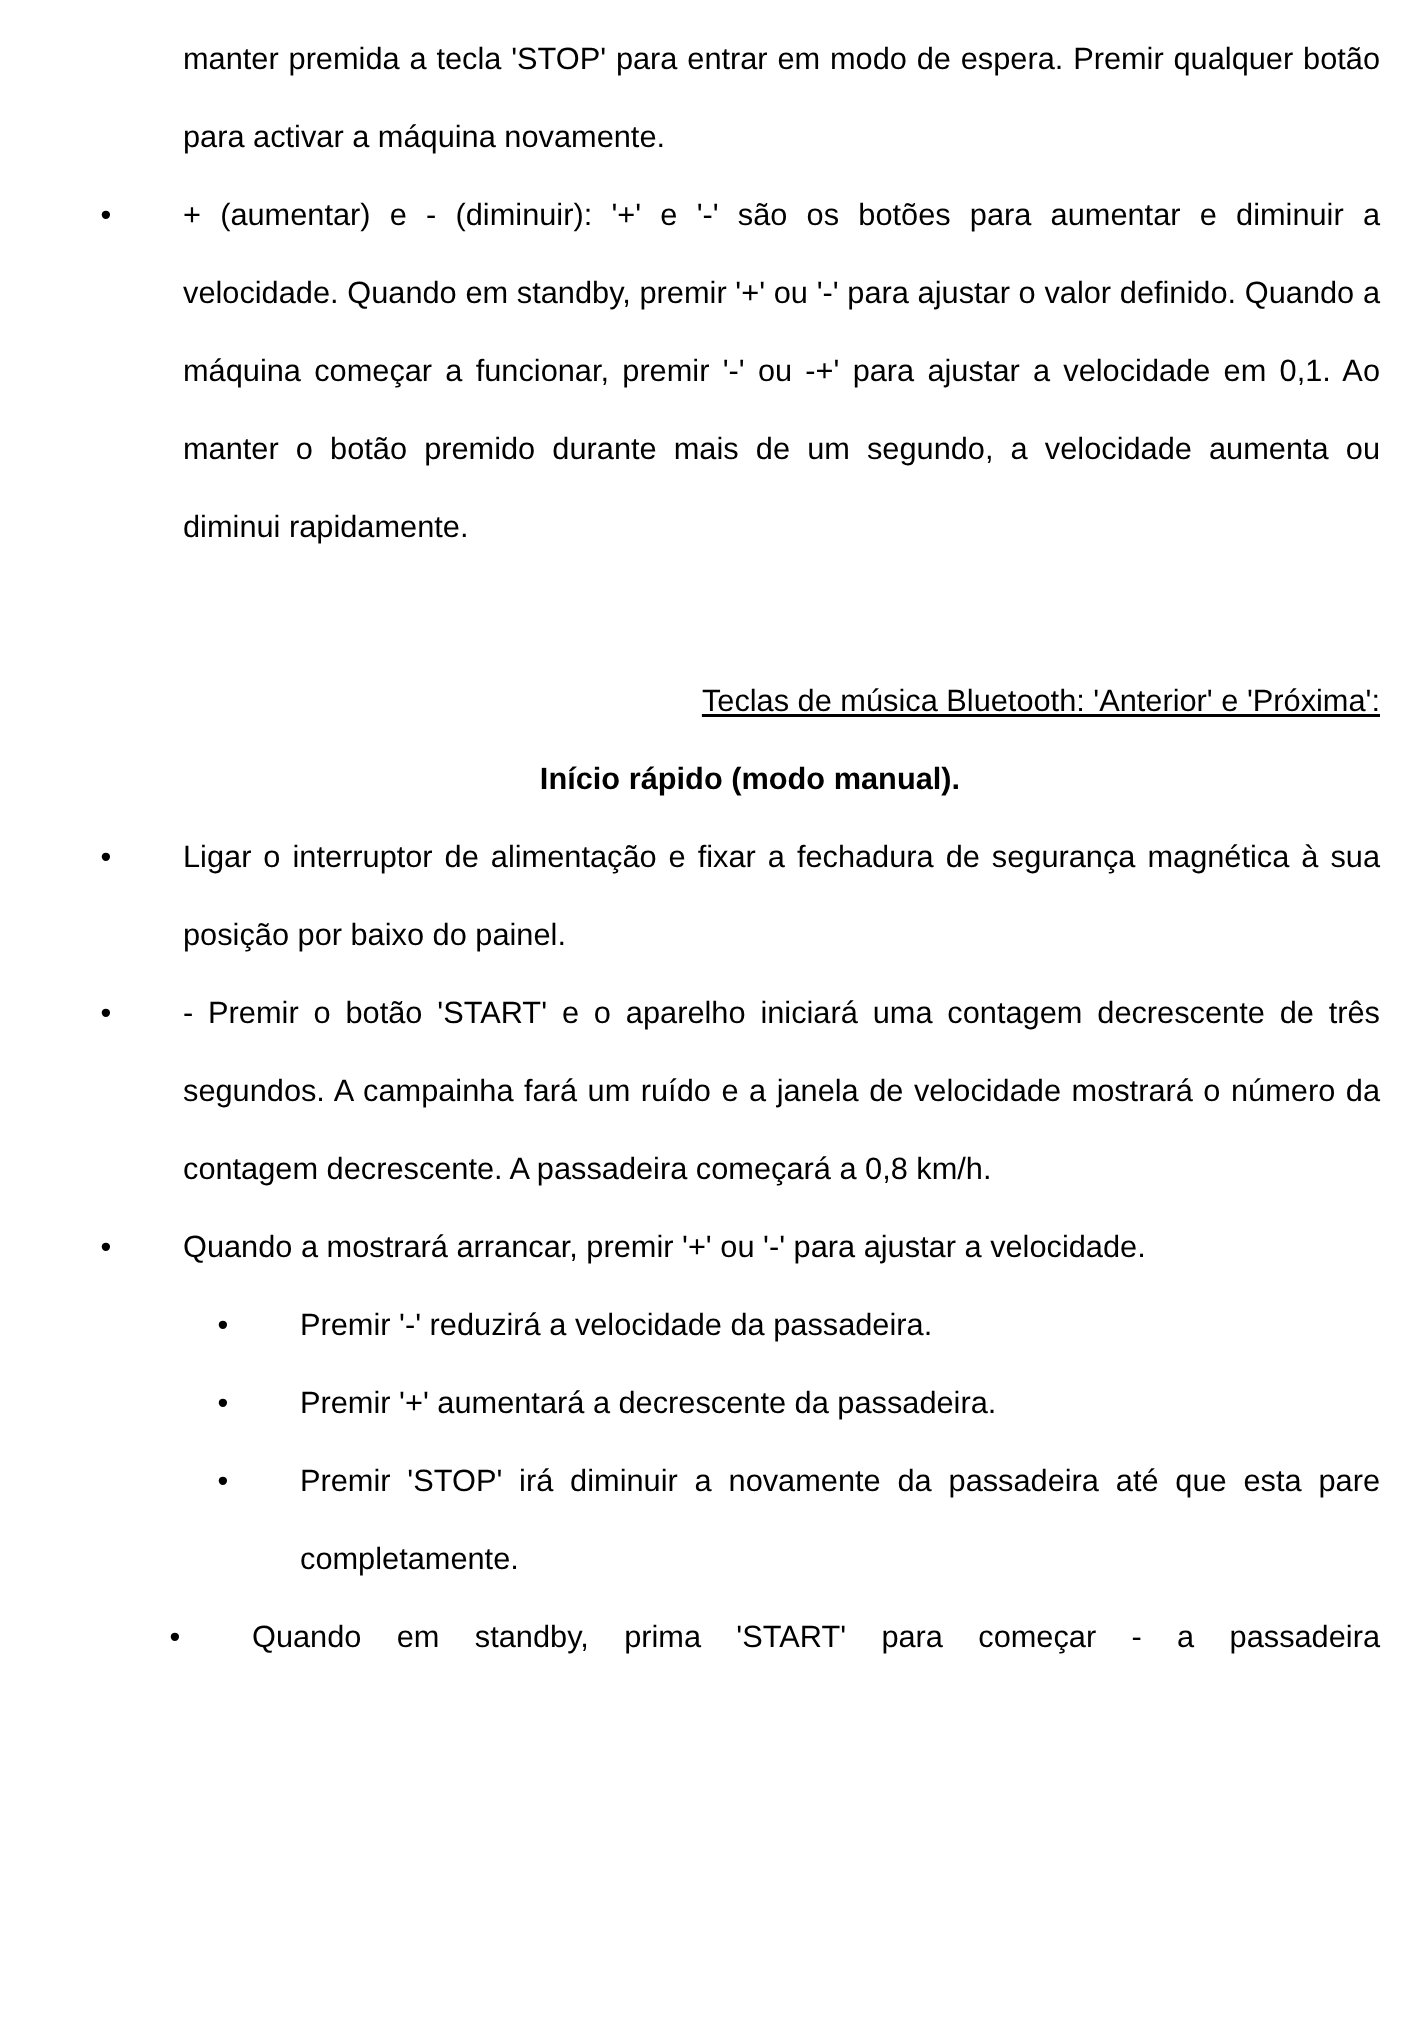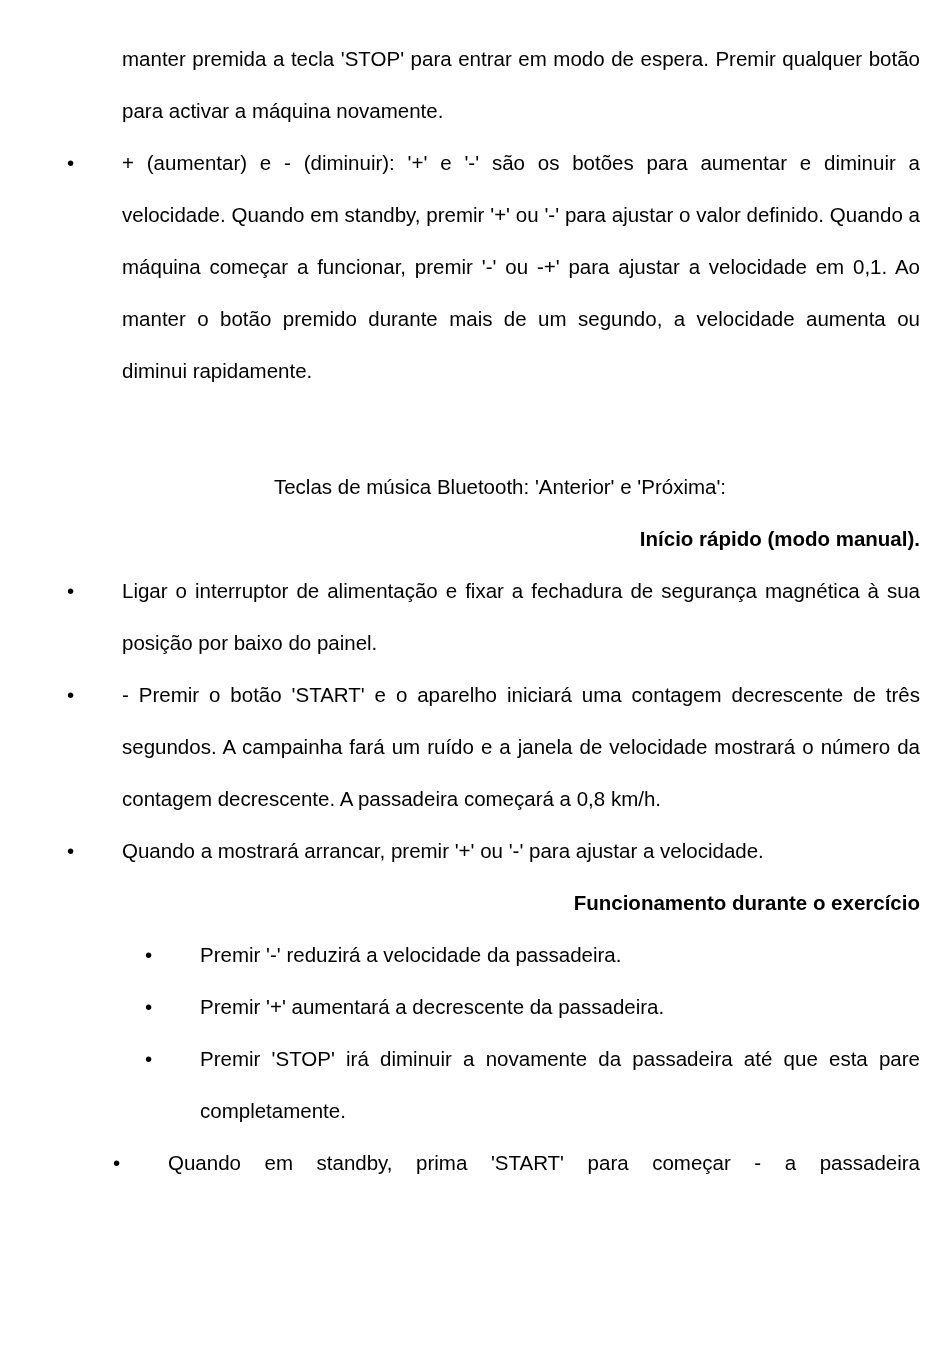--- a/index.html
+++ b/index.html
@@ -12,38 +12,38 @@
     height: 1359px;
     font-family: "Liberation Sans", sans-serif;
     font-size: 20.5px;
     color: #000000;
     overflow: hidden;
   }
   .page {
     position: relative;
     width: 950px;
     height: 1359px;
-    padding-top: 33px;
+    padding-top: 14px;
     box-sizing: border-box;
     background: #ffffff;
   }
   .para {
     position: relative;
     line-height: 52px;
     margin: 0 30px 0 122px;
     text-align: justify;
   }
   
   .cont { margin-left: 122px; }
   
   .b1 { margin-left: 122px; }
   .b1 > .bullet { position: absolute; left: -55px; top: 0; }
   
-  .plain { margin-left: 80px; text-align: center; }
-  .hdg   { margin-left: 80px; text-align: right; font-weight: bold; }
+  .plain { margin-left: 80px; text-align: right; text-decoration: underline; }
+  .hdg   { margin-left: 80px; text-align: center; font-weight: bold; }
   
   .b2 { margin-left: 200px; }
   .b2 > .bullet { position: absolute; left: -55px; top: 0; }
   
   .b3 { margin-left: 168px; }
   .b3 > .bullet { position: absolute; left: -55px; top: 0; }
   
   .gap-above { margin-top: 64px; }
   
   .jl { text-align-last: justify; }
@@ -69,21 +69,20 @@
   </div>
 
   <div class="para b1">
     <span class="bullet">•</span><span>- Premir o botão 'START' e o aparelho iniciará uma contagem decrescente de três segundos. A campainha fará um ruído e a janela de velocidade mostrará o número da contagem decrescente. A passadeira começará a 0,8 km/h.</span>
   </div>
 
   <div class="para b1">
     <span class="bullet">•</span><span>Quando a mostrará arrancar, premir '+' ou '-' para ajustar a velocidade.</span>
   </div>
 
-  <div class="para hdg">Funcionamento durante o exercício</div>
 
   <div class="para b2">
     <span class="bullet">•</span><span>Premir '-' reduzirá a velocidade da passadeira.</span>
   </div>
 
   <div class="para b2">
     <span class="bullet">•</span><span>Premir '+' aumentará a decrescente da passadeira.</span>
   </div>
 
   <div class="para b2">

